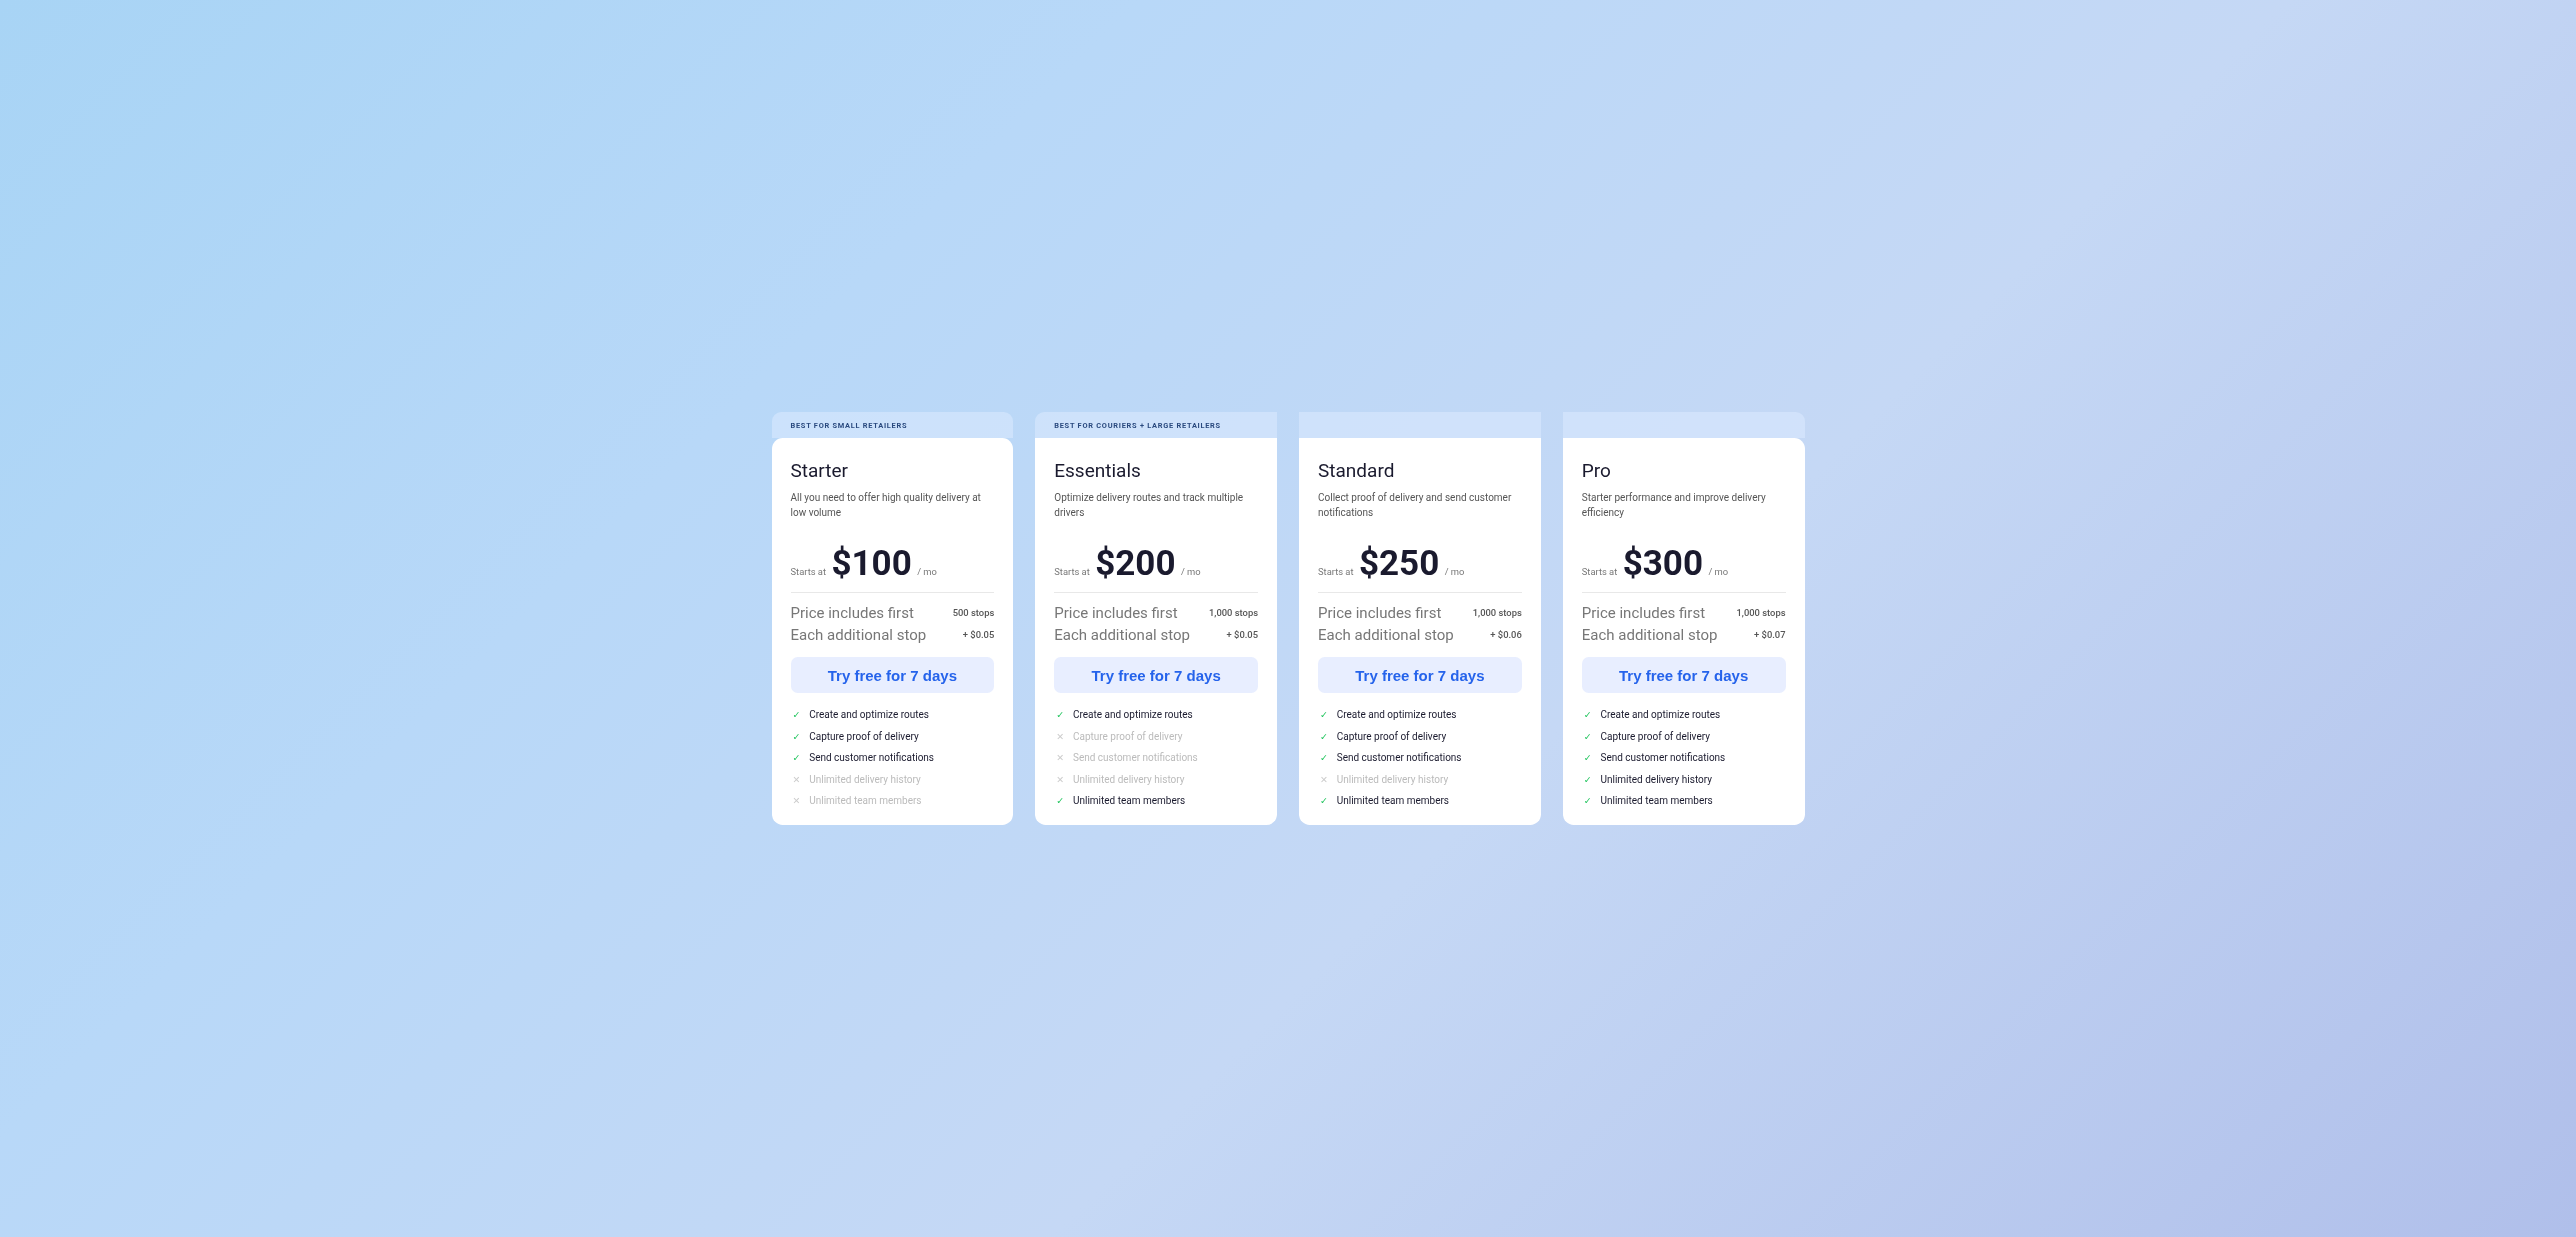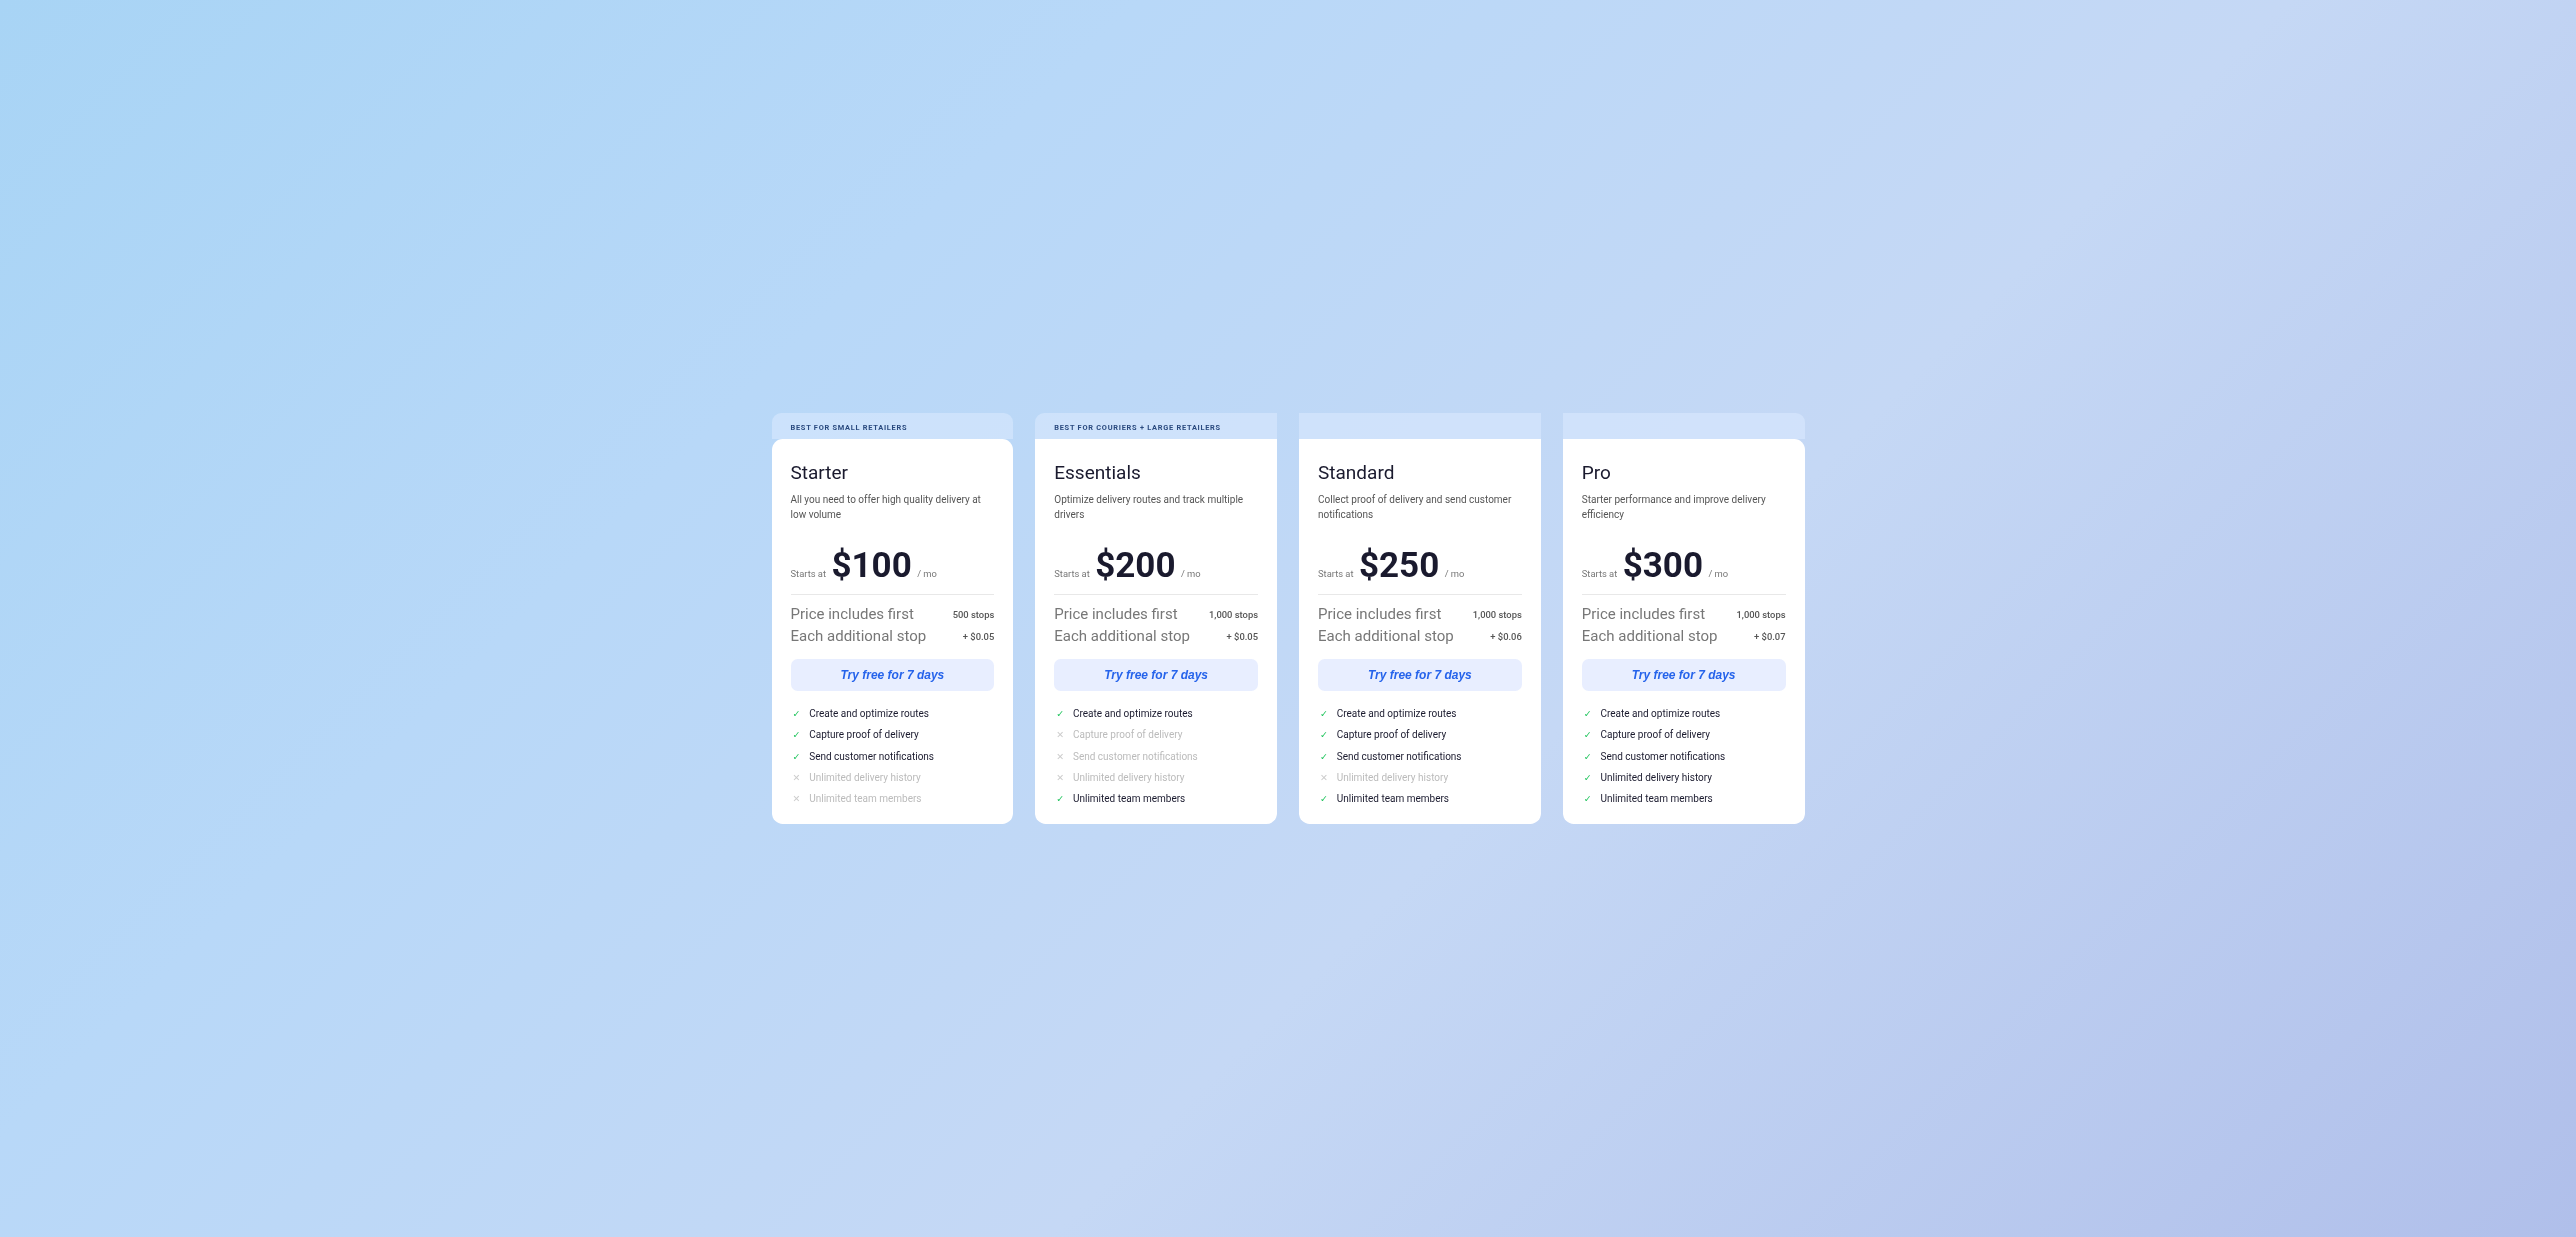--- a/index.html
+++ b/index.html
@@ -100,26 +100,25 @@
       font-weight: 500;
     }
 
     .cta-button {
       width: 100%;
       padding: 9.4px 0;
       border-radius: 6.7px;
       border: none;
       background: #e8eeff;
       color: #2563eb;
-      font-size: 12px;
+      font-size: 15px;
       font-weight: 600;
       cursor: pointer;
       margin-bottom: 16px;
       transition: background 0.2s;
-      font-style: italic;
     }
 
     .features-list {
       list-style: none;
       display: flex;
       flex-direction: column;
       gap: 9.4px;
     }
 
     .feature-item {

